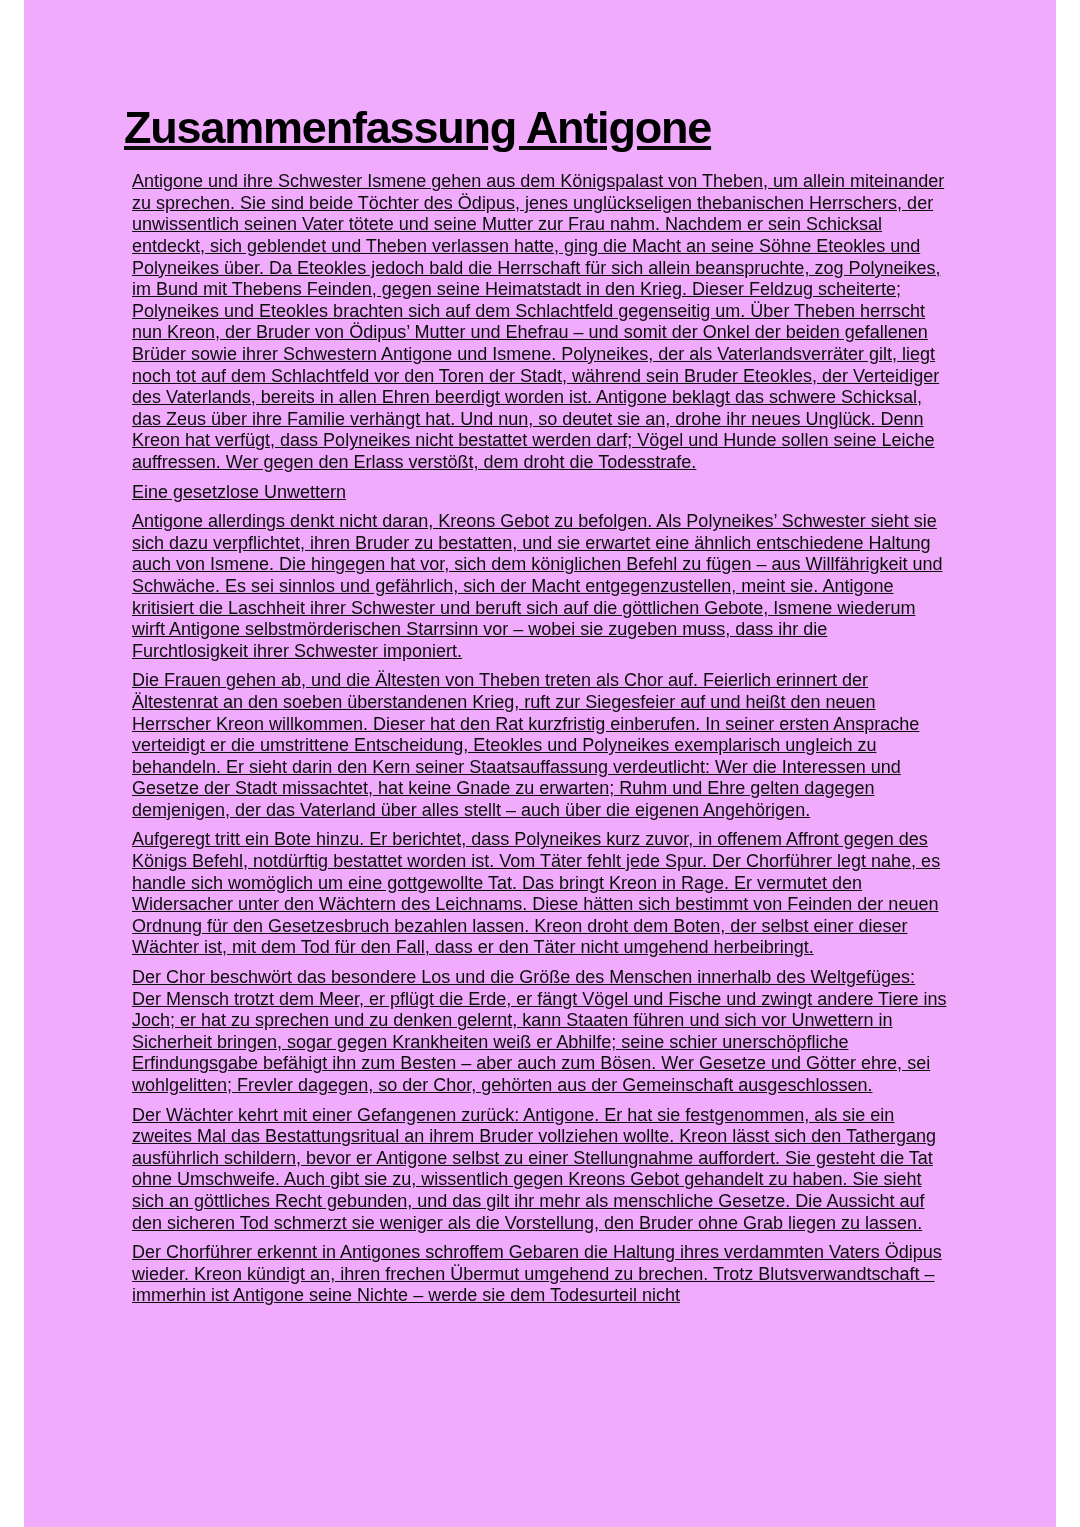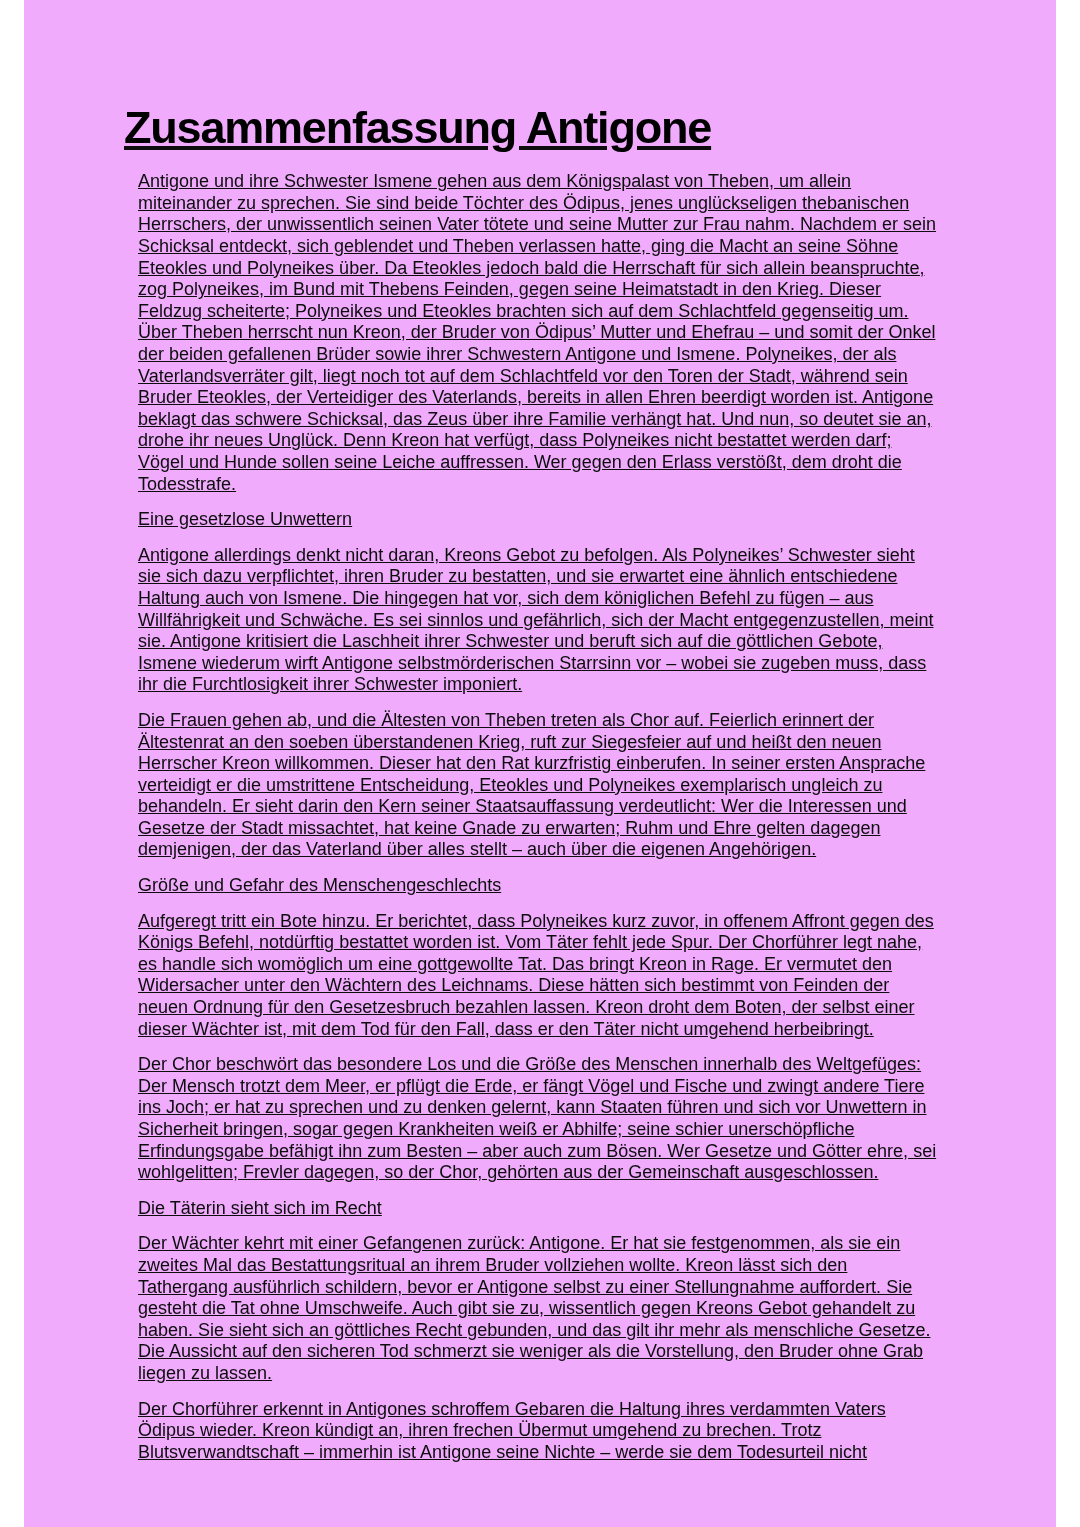--- a/index.html
+++ b/index.html
@@ -23,21 +23,21 @@
   }
   .page-title {
     font-size: 45px;
     font-weight: 700;
     letter-spacing: -1.2px;
     line-height: 1.05;
     margin: 0 0 20px 0;
     color: #000000;
   }
   .body-text p {
-    margin: 14px;
+    margin: 8px;
     font-size: 18px;
     line-height: 21.6px;
     font-weight: 400;
     text-align: left;
     word-spacing: normal;
   }
   .body-text p.subhead {
     font-weight: 400; 
   }
 </style>
@@ -49,22 +49,20 @@
   <h1 class="page-title">Zusammenfassung Antigone</h1>
 
   <div class="body-text">
 
     <p>Antigone und ihre Schwester Ismene gehen aus dem Königspalast von Theben, um allein miteinander zu sprechen. Sie sind beide Töchter des Ödipus, jenes unglückseligen thebanischen Herrschers, der unwissentlich seinen Vater tötete und seine Mutter zur Frau nahm. Nachdem er sein Schicksal entdeckt, sich geblendet und Theben verlassen hatte, ging die Macht an seine Söhne Eteokles und Polyneikes über. Da Eteokles jedoch bald die Herrschaft für sich allein beanspruchte, zog Polyneikes, im Bund mit Thebens Feinden, gegen seine Heimatstadt in den Krieg. Dieser Feldzug scheiterte; Polyneikes und Eteokles brachten sich auf dem Schlachtfeld gegenseitig um. Über Theben herrscht nun Kreon, der Bruder von Ödipus’ Mutter und Ehefrau – und somit der Onkel der beiden gefallenen Brüder sowie ihrer Schwestern Antigone und Ismene. Polyneikes, der als Vaterlandsverräter gilt, liegt noch tot auf dem Schlachtfeld vor den Toren der Stadt, während sein Bruder Eteokles, der Verteidiger des Vaterlands, bereits in allen Ehren beerdigt worden ist. Antigone beklagt das schwere Schicksal, das Zeus über ihre Familie verhängt hat. Und nun, so deutet sie an, drohe ihr neues Unglück. Denn Kreon hat verfügt, dass Polyneikes nicht bestattet werden darf; Vögel und Hunde sollen seine Leiche auffressen. Wer gegen den Erlass verstößt, dem droht die Todesstrafe.</p>
 
     <p class="subhead">Eine gesetzlose Unwettern</p>
     <p>Antigone allerdings denkt nicht daran, Kreons Gebot zu befolgen. Als Polyneikes’ Schwester sieht sie sich dazu verpflichtet, ihren Bruder zu bestatten, und sie erwartet eine ähnlich entschiedene Haltung auch von Ismene. Die hingegen hat vor, sich dem königlichen Befehl zu fügen – aus Willfährigkeit und Schwäche. Es sei sinnlos und gefährlich, sich der Macht entgegenzustellen, meint sie. Antigone kritisiert die Laschheit ihrer Schwester und beruft sich auf die göttlichen Gebote, Ismene wiederum wirft Antigone selbstmörderischen Starrsinn vor – wobei sie zugeben muss, dass ihr die Furchtlosigkeit ihrer Schwester imponiert.</p>
     <p>Die Frauen gehen ab, und die Ältesten von Theben treten als Chor auf. Feierlich erinnert der Ältestenrat an den soeben überstandenen Krieg, ruft zur Siegesfeier auf und heißt den neuen Herrscher Kreon willkommen. Dieser hat den Rat kurzfristig einberufen. In seiner ersten Ansprache verteidigt er die umstrittene Entscheidung, Eteokles und Polyneikes exemplarisch ungleich zu behandeln. Er sieht darin den Kern seiner Staatsauffassung verdeutlicht: Wer die Interessen und Gesetze der Stadt missachtet, hat keine Gnade zu erwarten; Ruhm und Ehre gelten dagegen demjenigen, der das Vaterland über alles stellt – auch über die eigenen Angehörigen.</p>
 
-    <p class="subhead">Größe und Gefahr des Menschengeschlechts</p>
     <p>Aufgeregt tritt ein Bote hinzu. Er berichtet, dass Polyneikes kurz zuvor, in offenem Affront gegen des Königs Befehl, notdürftig bestattet worden ist. Vom Täter fehlt jede Spur. Der Chorführer legt nahe, es handle sich womöglich um eine gottgewollte Tat. Das bringt Kreon in Rage. Er vermutet den Widersacher unter den Wächtern des Leichnams. Diese hätten sich bestimmt von Feinden der neuen Ordnung für den Gesetzesbruch bezahlen lassen. Kreon droht dem Boten, der selbst einer dieser Wächter ist, mit dem Tod für den Fall, dass er den Täter nicht umgehend herbeibringt.</p>
     <p>Der Chor beschwört das besondere Los und die Größe des Menschen innerhalb des Weltgefüges: Der Mensch trotzt dem Meer, er pflügt die Erde, er fängt Vögel und Fische und zwingt andere Tiere ins Joch; er hat zu sprechen und zu denken gelernt, kann Staaten führen und sich vor Unwettern in Sicherheit bringen, sogar gegen Krankheiten weiß er Abhilfe; seine schier unerschöpfliche Erfindungsgabe befähigt ihn zum Besten – aber auch zum Bösen. Wer Gesetze und Götter ehre, sei wohlgelitten; Frevler dagegen, so der Chor, gehörten aus der Gemeinschaft ausgeschlossen.</p>
 
-    <p class="subhead">Die Täterin sieht sich im Recht</p>
     <p>Der Wächter kehrt mit einer Gefangenen zurück: Antigone. Er hat sie festgenommen, als sie ein zweites Mal das Bestattungsritual an ihrem Bruder vollziehen wollte. Kreon lässt sich den Tathergang ausführlich schildern, bevor er Antigone selbst zu einer Stellungnahme auffordert. Sie gesteht die Tat ohne Umschweife. Auch gibt sie zu, wissentlich gegen Kreons Gebot gehandelt zu haben. Sie sieht sich an göttliches Recht gebunden, und das gilt ihr mehr als menschliche Gesetze. Die Aussicht auf den sicheren Tod schmerzt sie weniger als die Vorstellung, den Bruder ohne Grab liegen zu lassen.</p>
     <p>Der Chorführer erkennt in Antigones schroffem Gebaren die Haltung ihres verdammten Vaters Ödipus wieder. Kreon kündigt an, ihren frechen Übermut umgehend zu brechen. Trotz Blutsverwandtschaft – immerhin ist Antigone seine Nichte – werde sie dem Todesurteil nicht</p>
 
   </div>
 </div>
 
 </body></html>

